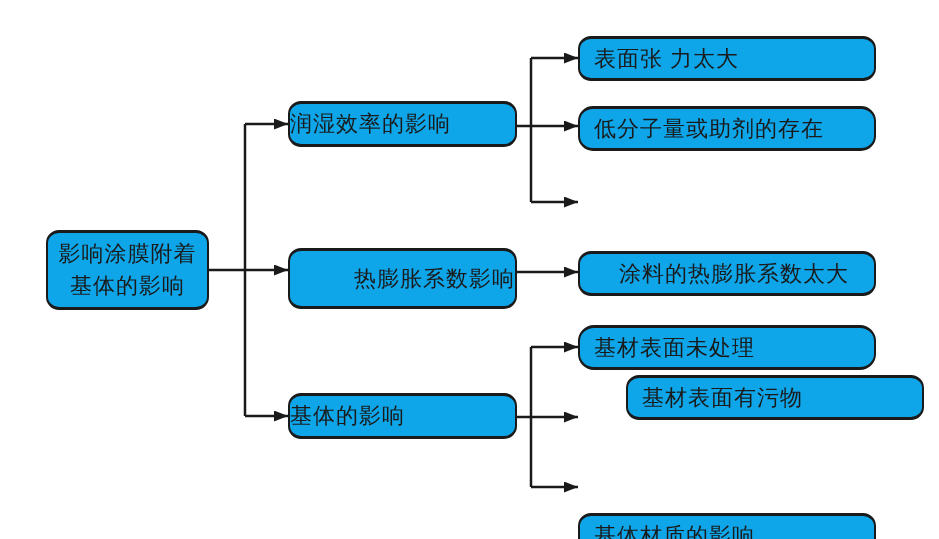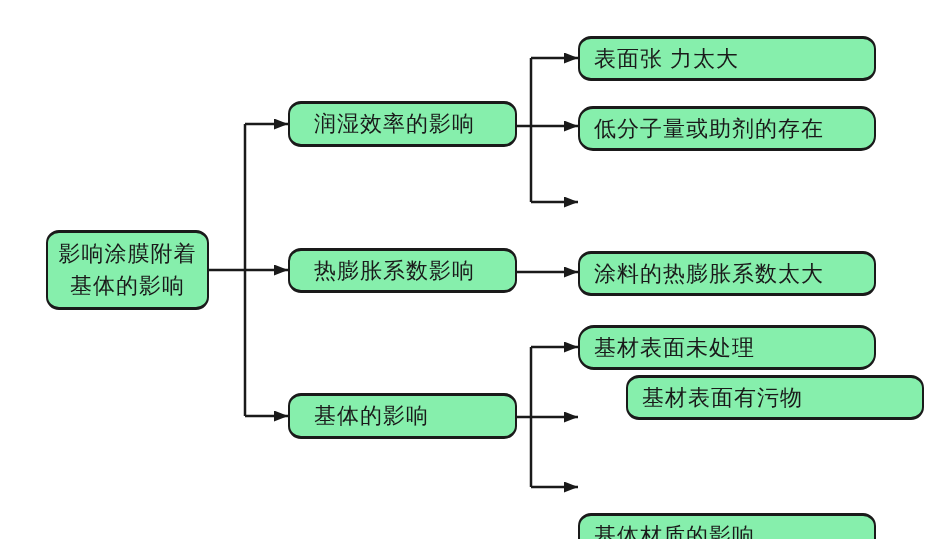--- a/index.html
+++ b/index.html
@@ -18,21 +18,21 @@
   .connectors {
     position: absolute;
     left: 0;
     top: 0;
     width: 939px;
     height: 539px;
   }
   .node {
     position: absolute;
     box-sizing: border-box;
-    background: #86efac;
+    background: #0ea5e9;
     border: 2px solid #1a1a1a;
     border-top-width: 3px;
     border-bottom-width: 3px;
     border-radius: 13px;
     color: #1a1a1a;
     font-size: 22px;
     display: flex;
     align-items: center;
     letter-spacing: 1px;
   }
@@ -46,35 +46,35 @@
     line-height: 32px;
     font-size: 22px;
   }
   .node.root .label {
     white-space: pre-line;
   }
   .node.branch {
     left: 288px;
     width: 229px;
     height: 46px;
-    padding-left: 24px;
+    padding-left: 0;
   }
   .node.leaf {
     left: 578px;
     width: 298px;
     height: 45px;
     padding-left: 14px;
   }
   #branch-0 { top: 101px; }
-  #branch-1 { top: 248px; height: 45px; }
+  #branch-1 { top: 248px; height: 61px; justify-content: flex-end; }
   #branch-2 { top: 393px; text-align: center; }
   #leaf-0 { top: 36px; }
   #leaf-1 { top: 106px; border-radius: 15px; }
   #leaf-2 { top: 180px; }
-  #leaf-3 { top: 251px; }
+  #leaf-3 { top: 251px; justify-content: center; }
   #leaf-4 { top: 325px; border-radius: 16px; }
   #leaf-5 { top: 375px; margin-left: 48px; }
   #leaf-6 { top: 465px; margin-top: 48px; }
   .connectors line {
     stroke: #1a1a1a;
     stroke-width: 2.5;
   }
 </style>
 </head>
 <body>

